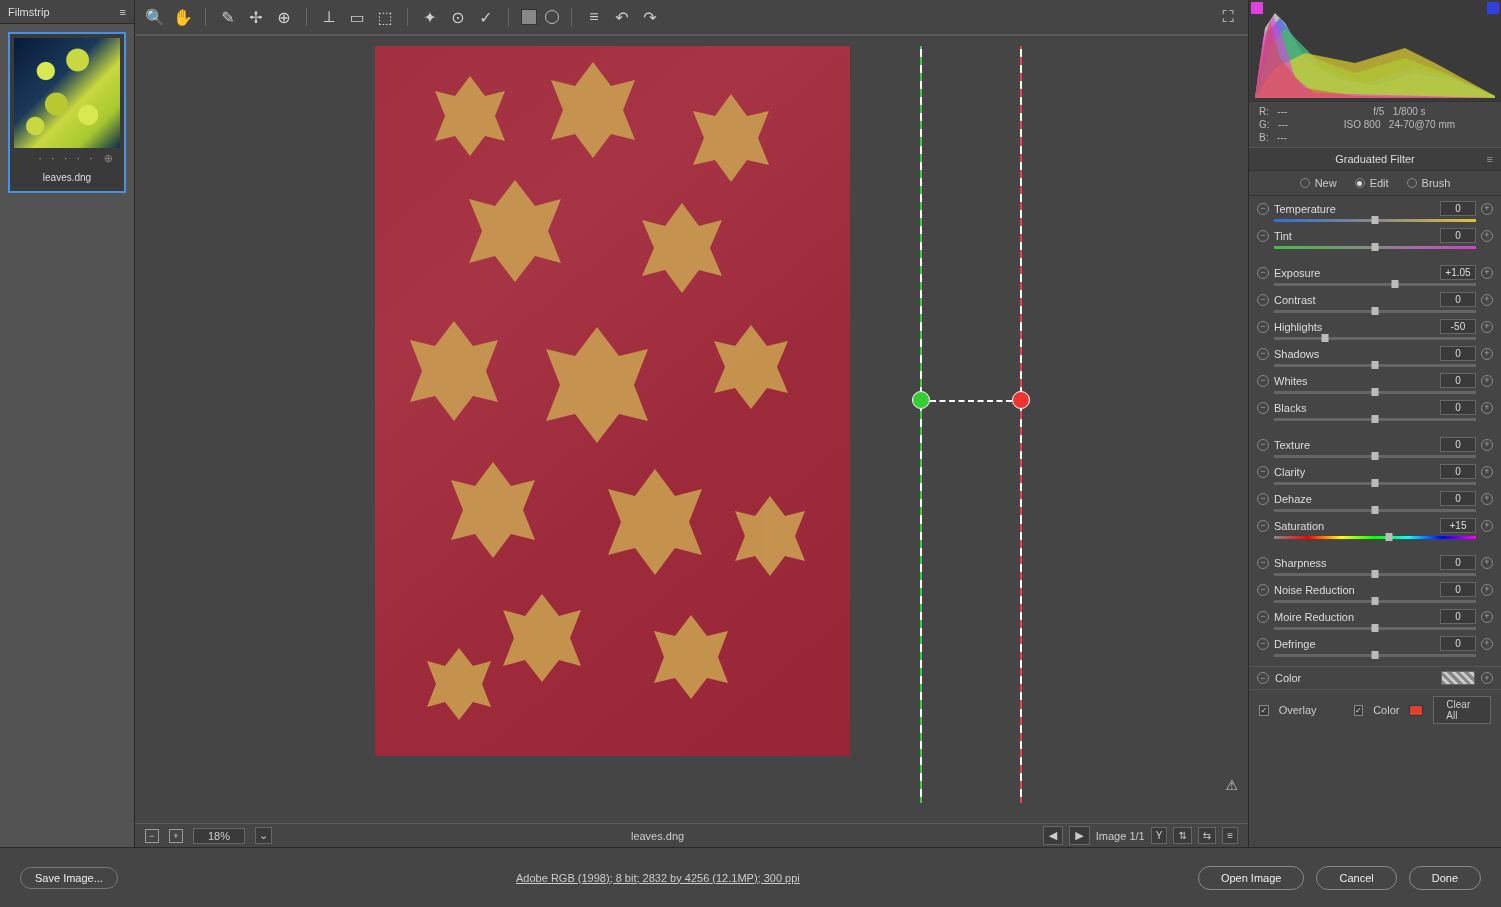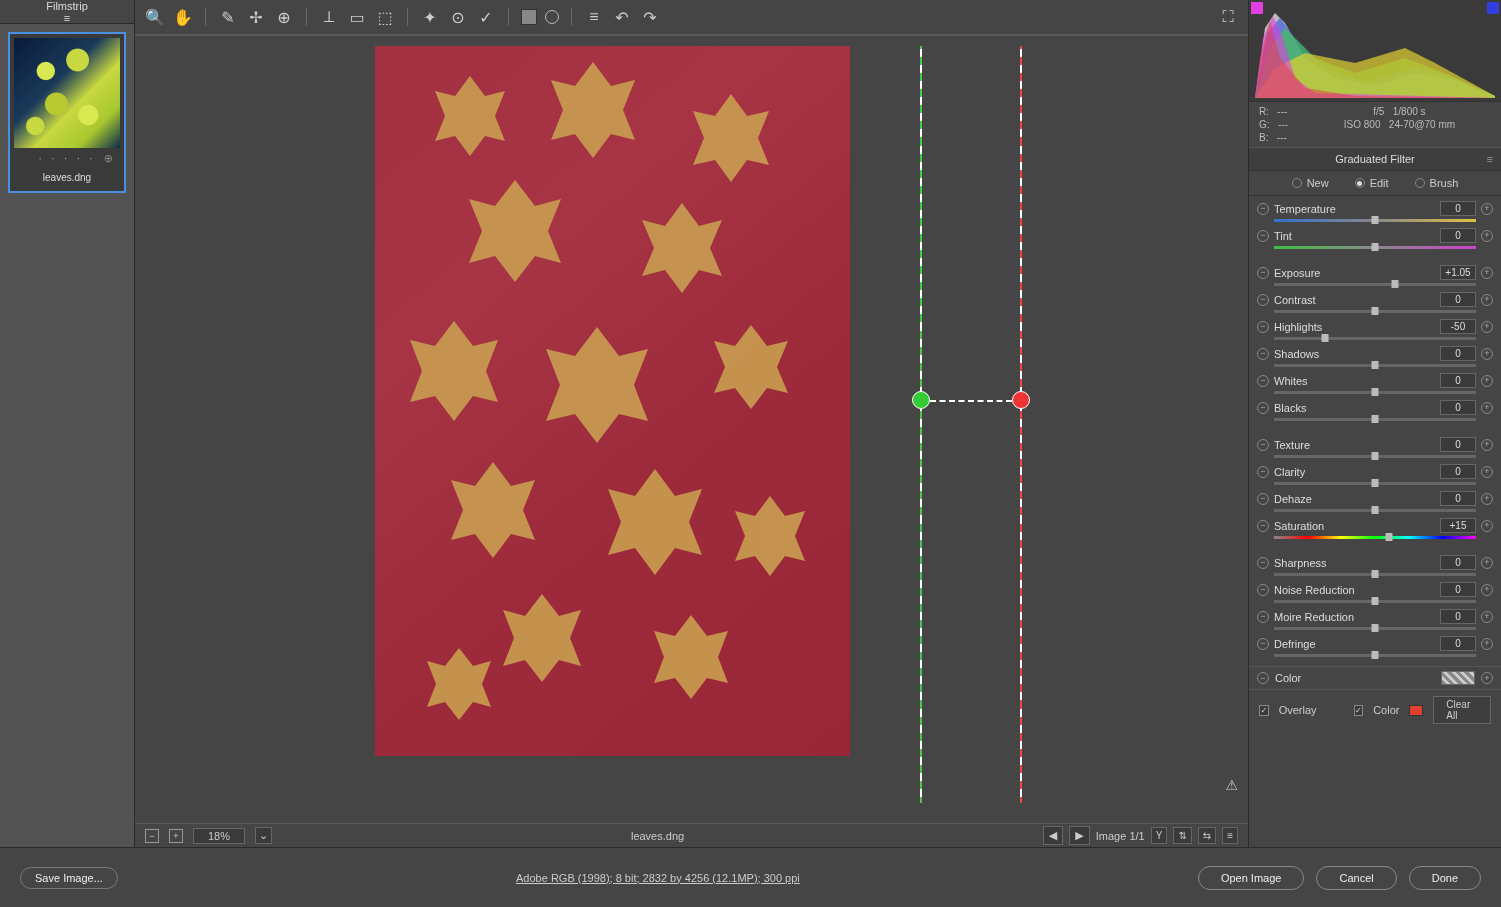--- a/index.html
+++ b/index.html
@@ -2,21 +2,21 @@
 <html><head>
 <meta charset="utf-8">
 <style>
 * { box-sizing: border-box; margin: 0; padding: 0; font-family: -apple-system, Arial, sans-serif; }
 body { background: #2a2a2a; color: #ccc; font-size: 11px; overflow: hidden; }
 .app { display: flex; flex-direction: column; height: 100vh; }
 .main { display: flex; flex: 1; min-height: 0; }
 
 
 .filmstrip { width: 134px; background: #535353; display: flex; flex-direction: column; }
-.filmstrip-header { height: 24px; background: #454545; display: flex; align-items: center; padding: 0 20px; justify-content: space-between; border-bottom: 1px solid #2a2a2a; flex-direction: column; }
+.filmstrip-header { height: 24px; background: #454545; display: flex; align-items: center; padding: 0 8px; justify-content: space-between; border-bottom: 1px solid #2a2a2a; }
 .filmstrip-header span { color: #ddd; }
 .thumb-wrap { padding: 8px; }
 .thumb { border: 2px solid #4a90e2; background: #3a3a3a; padding: 4px; }
 .thumb-img { width: 100%; height: 110px; background: linear-gradient(135deg, #0a1a3a 0%, #1a3a5a 40%, #c8d840 60%, #a8c830 80%, #0a2a4a 100%); position: relative; overflow: hidden; }
 .thumb-img::before { content: ''; position: absolute; inset: 0; background: radial-gradient(circle at 30% 30%, #d8e850 8%, transparent 9%), radial-gradient(circle at 60% 20%, #c8d840 10%, transparent 11%), radial-gradient(circle at 40% 60%, #b8c830 12%, transparent 13%), radial-gradient(circle at 70% 70%, #d8e850 9%, transparent 10%), radial-gradient(circle at 20% 80%, #c8d840 7%, transparent 8%); }
 .thumb-dots { text-align: center; color: #aaa; padding: 4px 0; letter-spacing: 3px; position: relative;}
 .thumb-dots::after { content: '⊕'; position: absolute; right: 4px; color: #888;}
 .thumb-name { text-align: center; padding: 4px 0; color: #ddd; font-size: 10px; }
 
 
@@ -52,21 +52,21 @@
 .histogram-area { height: 102px; position: relative; background: #3a3a3a; border-bottom: 1px solid #333; }
 .histo-corner { position: absolute; top: 2px; width: 12px; height: 12px; }
 .histo-corner.left { left: 2px; background: #e040e0; }
 .histo-corner.right { right: 2px; background: #3040e0; }
 .histogram-svg { position:absolute; inset:8px 6px 2px 6px;}
 .info-row { display: flex; padding: 4px 10px; gap: 20px; background: #454545; font-size:10px; color:#bbb; }
 .info-col { display: flex; flex-direction: column; gap: 2px; }
 .info-col.r { flex:1; text-align:center;}
 .panel-header { background: #3e3e3e; padding: 5px 0; text-align: center; font-size: 11px; color: #ddd; border-top: 1px solid #555; border-bottom: 1px solid #333; position:relative;}
 .panel-header::after { content:'≡'; position:absolute; right:8px; color:#999;}
-.radio-row { display: flex; justify-content: center; gap: 26px; padding: 6px 0; border-bottom: 1px solid #333; }
+.radio-row { display: flex; justify-content: center; gap: 18px; padding: 6px 0; border-bottom: 1px solid #333; }
 .radio-opt { display: flex; align-items: center; gap: 5px; cursor: pointer; }
 .radio-dot { width: 10px; height: 10px; border-radius: 50%; border: 1px solid #888; display: inline-flex; align-items: center; justify-content: center; }
 .radio-dot.sel::after { content: ''; width: 5px; height: 5px; background: #ddd; border-radius: 50%; }
 .sliders { padding: 4px 8px; }
 .slider-group-sep { height:10px;}
 .slider-row { display: flex; align-items: center; gap: 5px; padding: 1px 0; }
 .minus-icon, .plus-icon { width: 12px; height: 12px; border: 1px solid #888; border-radius: 50%; display: flex; align-items: center; justify-content: center; font-size: 9px; color: #aaa; cursor: pointer; line-height: 1; }
 .slider-label { flex: 1; color: #ddd; font-size: 11px; }
 .slider-val { width: 36px; border: 1px solid #666; background: #3a3a3a; text-align: center; font-size: 10px; padding: 1px 0; color: #ddd; }
 .slider-track { height: 8px; margin: 0 17px 2px 17px; position: relative; }

